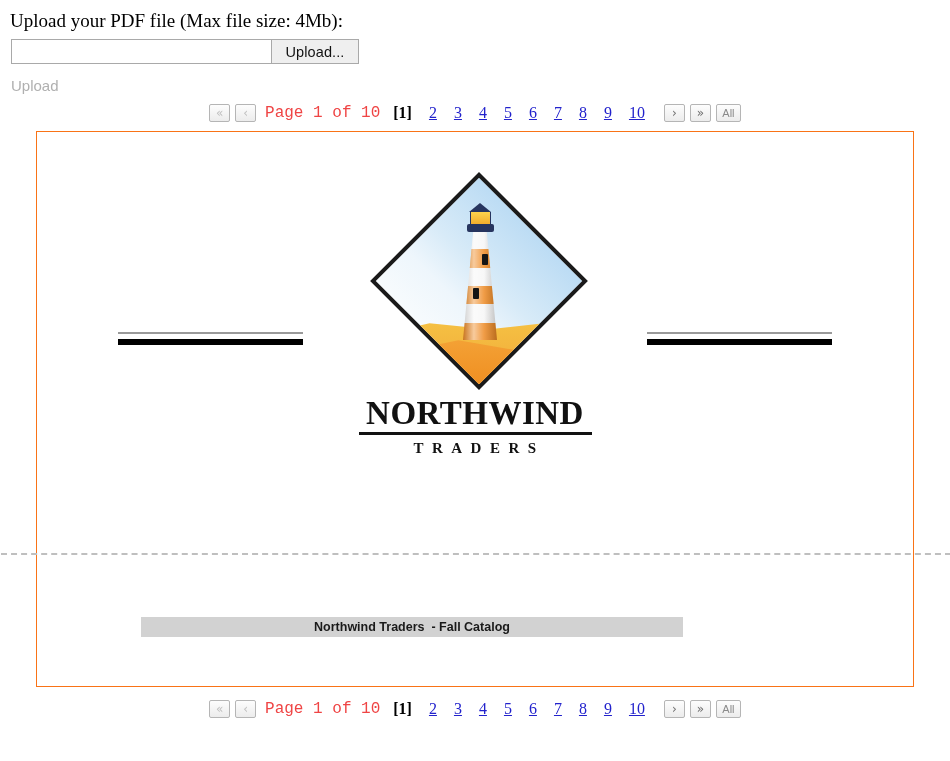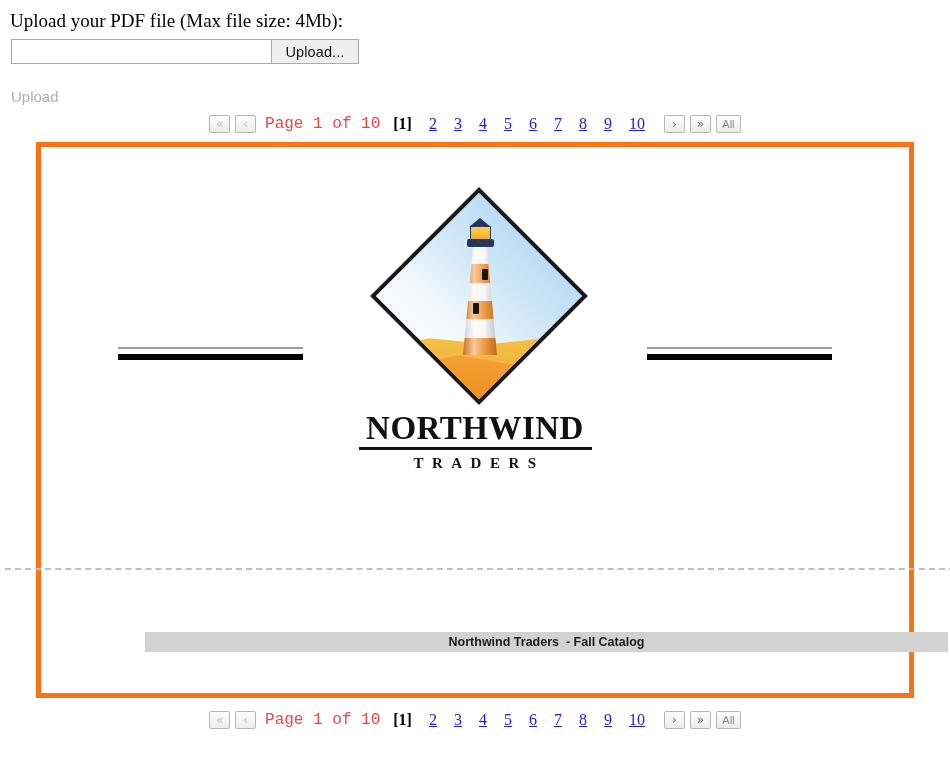--- a/index.html
+++ b/index.html
@@ -47,21 +47,21 @@
     background: #efefef;
     font-family: "Liberation Sans", sans-serif;
     font-size: 14.5px;
     color: #111;
     display: flex;
     align-items: center;
     justify-content: center;
     letter-spacing: .1px;
   }
   .upload-action {
-    margin: 24px 0 0 11px;
+    margin: 13px 0 0 11px;
     font-family: "Liberation Sans", sans-serif;
     font-size: 15px;
     color: #b0b0b0;
     display: inline-block;
   }
 
   
   .pager {
     display: flex;
     align-items: center;
@@ -122,21 +122,21 @@
     cursor: pointer;
   }
   .page-link:last-of-type { margin-right: 14px; }
 
   
   .doc-frame {
     position: relative;
     margin: 9px 0 0 36px;
     width: 878px;
     height: 556px;
-    border: 5px solid #f97316;
+    border: 1px solid #f97316;
     background: #ffffff;
     box-sizing: border-box;
   }
 
   
   .pdf-page-1 {
     position: relative;
     height: 420px;
   }
   .logo-wrap {
@@ -307,21 +307,21 @@
   
   .pdf-page-2 {
     position: absolute;
     top: 422px;
     left: 0;
     right: 0;
     bottom: 0;
   }
   .cat-band {
     margin: 63px 0 0 104px;
-    width: 803px;
+    width: 542px;
     height: 20px;
     background: #d2d2d2;
     display: flex;
     align-items: center;
     justify-content: center;
   }
   .cat-band-text {
     font-family: "Liberation Sans", sans-serif;
     font-weight: bold;
     font-size: 12.5px;

